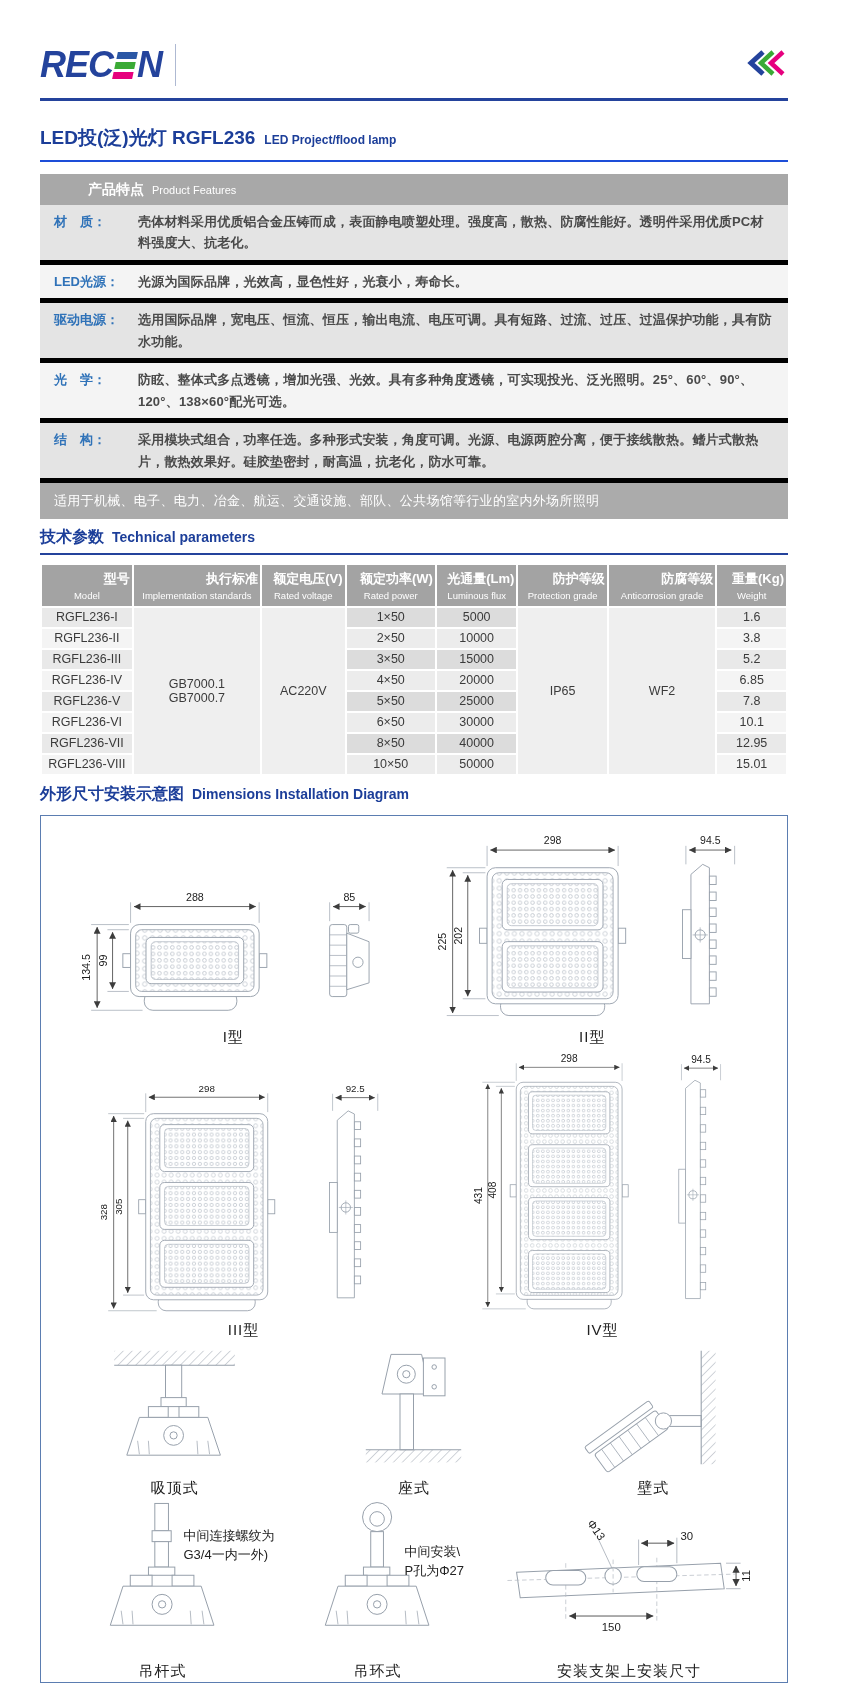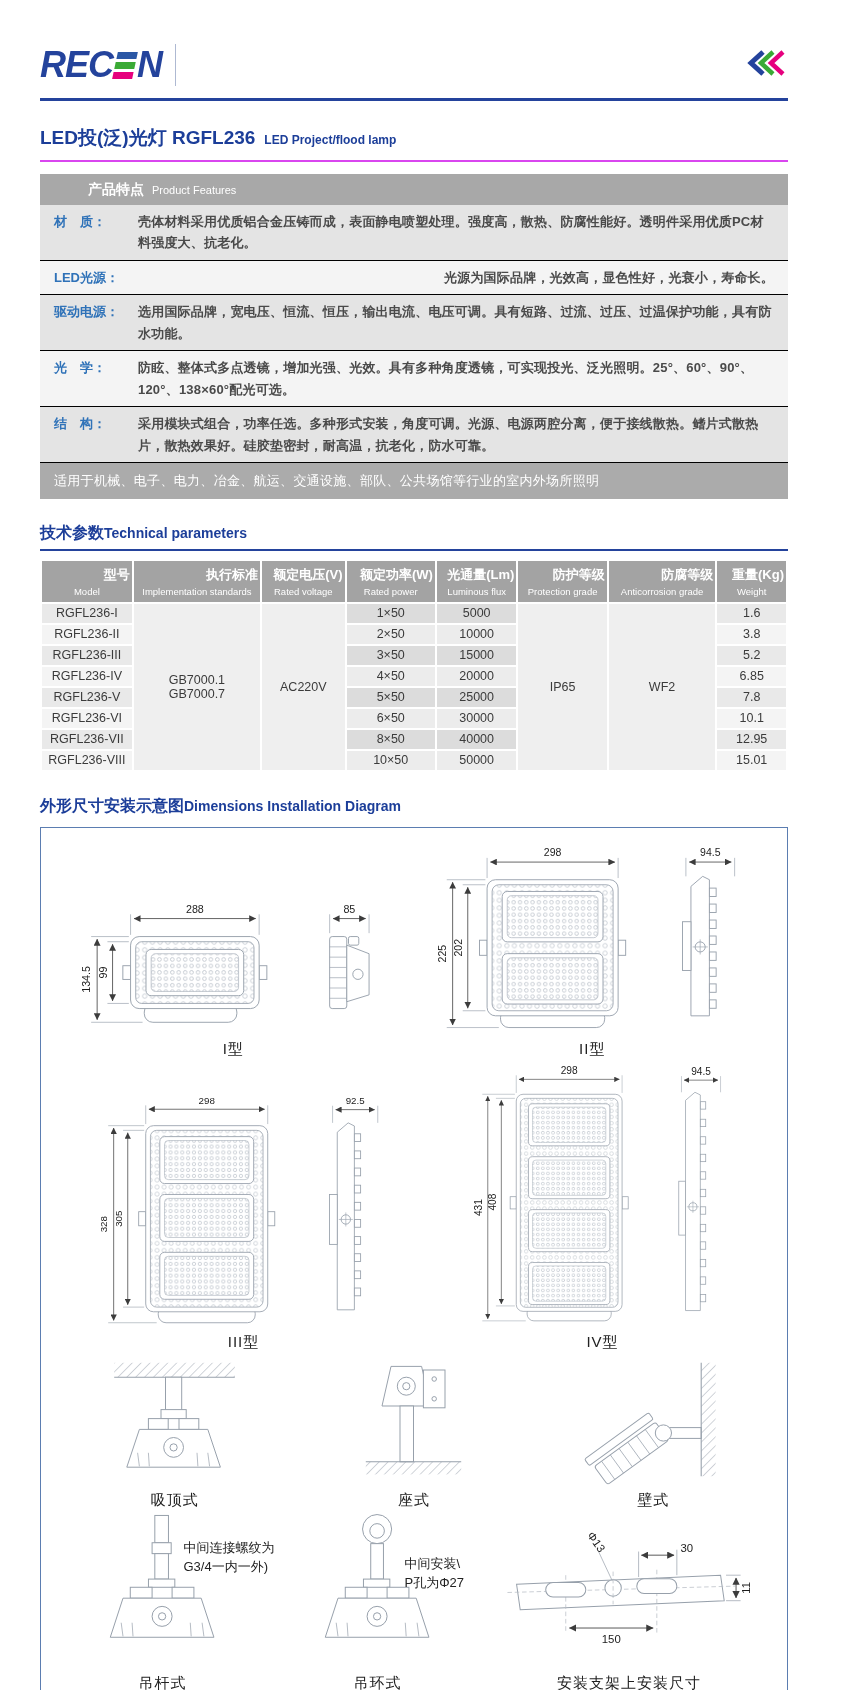--- a/index.html
+++ b/index.html
@@ -13,36 +13,36 @@
   .logo-e i{display:block;width:20px;height:7px;}
   .logo-e .b1{background:#2a57a5;}
   .logo-e .b2{background:#3aaa35;}
   .logo-e .b3{background:#e6007e;}
   .logo-div{width:1px;height:42px;background:#aeb9d2;margin:0 13px;}
   .tagline .cn{font-size:17px;font-weight:700;color:#24439c;letter-spacing:1px;}
   .tagline .en{font-size:11.5px;font-weight:700;color:#24439c;letter-spacing:.4px;margin-top:2px;}
   .hdr-right{margin-left:auto;}
   .hdr-rule{height:3px;background:#24439c;margin-top:6px;}
   
-  .title-row{display:flex;align-items:baseline;gap:9px;margin-top:24px;border-bottom:2px solid #d946ef;padding-bottom:9px;}
+  .title-row{display:flex;align-items:baseline;gap:9px;margin-top:24px;border-bottom:2px solid #1d4ed8;padding-bottom:9px;}
   .title-cn{font-size:19px;font-weight:bold;color:#1c3e99;margin:0;}
   .title-en{font-size:12px;font-weight:bold;color:#1c3e99;}
   
   .features{margin-top:12px;}
   .feat-header{background:#a8a8a8;color:#fff;height:31px;display:flex;align-items:baseline;gap:8px;padding-left:48px;}
   .feat-header .cn{font-size:14px;font-weight:bold;line-height:31px;}
   .feat-header .en{font-size:11px;}
-  .feat-row{display:flex;padding:6px 14px;border-bottom:1px solid #000000;justify-content:space-between;}
+  .feat-row{display:flex;padding:6px 14px;border-bottom:5px solid #000000;}
   .feat-row.g{background:#e4e4e4;}
   .feat-row.w{background:#f4f4f4;}
   .feat-label{flex:none;width:84px;color:#2f72b8;font-weight:700;font-size:13px;line-height:1.65;white-space:pre;}
   .feat-text{color:#4a4a4a;font-weight:700;font-size:13px;line-height:1.65;letter-spacing:.2px;}
   .feat-footer{background:#ababab;color:#fff;font-size:13px;padding:9px 14px;letter-spacing:.3px;}
   
-  .sec-head{display:flex;align-items:baseline;margin-top:24px;}
+  .sec-head{display:flex;align-items:baseline;gap:8px;margin-top:8px;}
   .sec-head .cn{font-size:16px;font-weight:bold;color:#1c3e99;}
   .sec-head .en{font-size:14px;font-weight:bold;color:#1c3e99;}
   .sec-rule{height:2px;background:#24439c;margin-top:5px;}
   table.tech{width:100%;border-collapse:separate;border-spacing:2px;margin-top:8px;}
   table.tech th{background:#a3a3a3;color:#fff;font-weight:normal;padding:5px 2px;vertical-align:middle;}
   .th-cn{font-size:13px;font-weight:bold;text-align:right;}
   .th-en{font-size:9.5px;margin-top:2px;}
   table.tech td{text-align:center;font-size:12.5px;color:#3b3b3b;height:17px;padding:1px 0;}
   tbody tr:nth-child(odd) td{background:#e9e9e9;}
   tbody tr:nth-child(even) td{background:#f4f4f4;}

